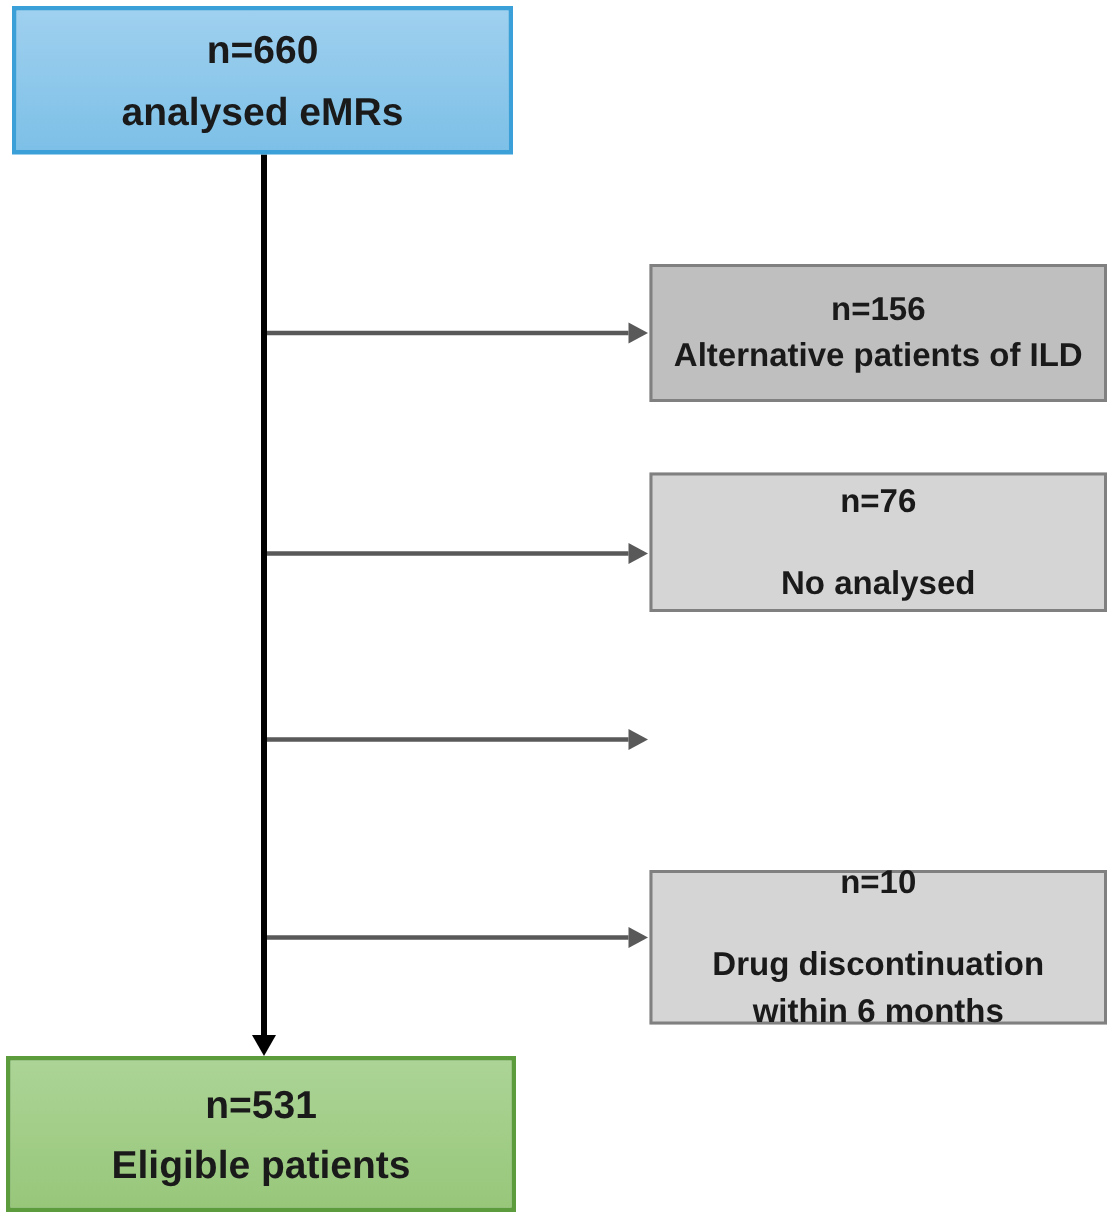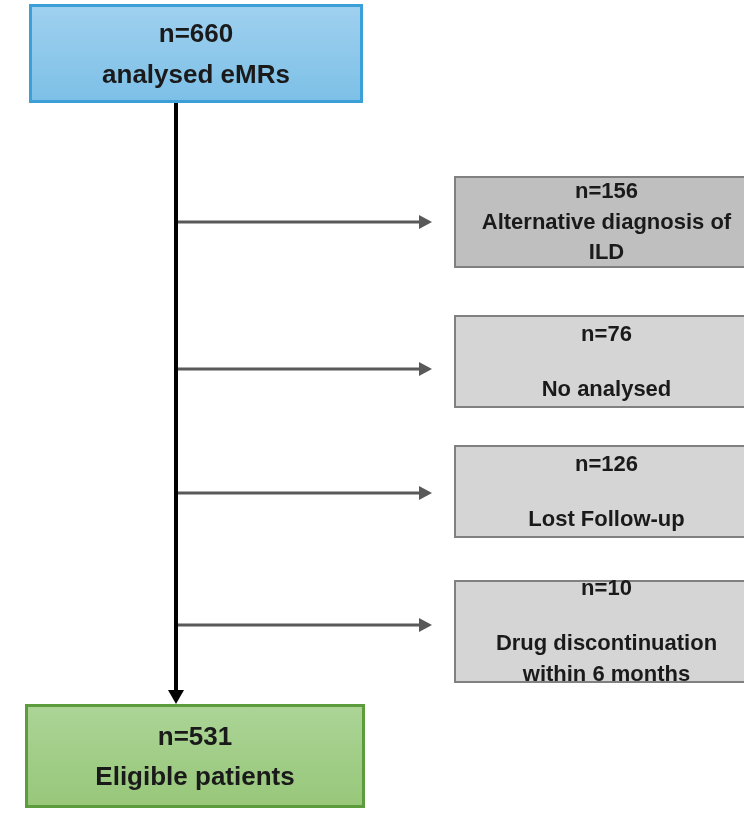--- a/index.html
+++ b/index.html
@@ -24,21 +24,20 @@
   .node {
     position: absolute;
     box-sizing: border-box;
     display: flex;
     flex-direction: column;
     justify-content: center;
     align-items: center;
     text-align: center;
     font-weight: 700;
     color: var(--text);
-    margin-left: 21px;
   }
   .node .count, .node .label { display: block; }
   .node-blue {
     left: 8px; top: 4px; width: 334px; height: 99px;
     border: 3px solid var(--blue_border);
     background: linear-gradient(to bottom, var(--blue_fill_light), var(--blue_fill));
     font-size: 26px; line-height: 1.55;
   }
   .node-green {
     left: 4px; top: 704px; width: 340px; height: 104px;
@@ -83,32 +82,28 @@
     <polygon class="excl-head" points="419,618 419,632 432,625"></polygon>
   </svg>
 
   <div class="node node-blue">
     <span class="count">n=660</span>
     <span class="label">analysed eMRs</span>
   </div>
 
   <div class="node node-gray node-gray-dark node-excl-1">
     <span class="count">n=156</span>
-    <span class="label label-wrap-280">Alternative diagnosis of ILD</span>
+    <span class="label label-wrap-280">Alternative patients of ILD</span>
   </div>
 
   <div class="node node-gray node-gray-light node-excl-2">
     <span class="count">n=76</span>
     <span class="label">No analysed</span>
   </div>
 
-  <div class="node node-gray node-gray-light node-excl-3">
-    <span class="count">n=126</span>
-    <span class="label">Lost Follow-up</span>
-  </div>
 
   <div class="node node-gray node-gray-light node-excl-4">
     <span class="count">n=10</span>
     <span class="label label-wrap-250">Drug discontinuation within 6 months</span>
   </div>
 
   <div class="node node-green">
     <span class="count">n=531</span>
     <span class="label">Eligible patients</span>
   </div>

